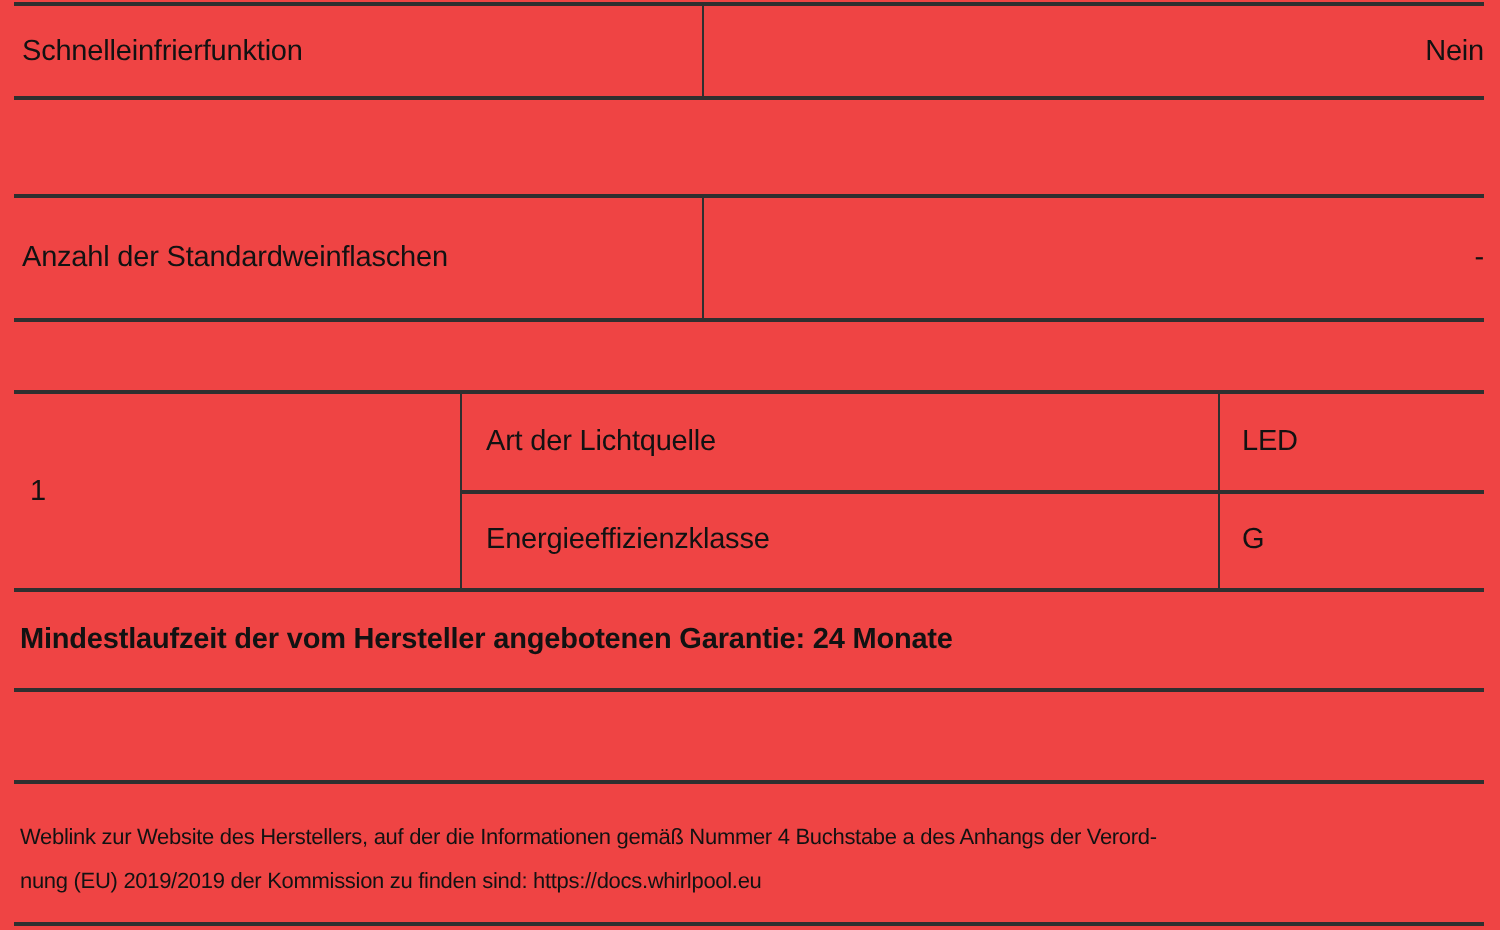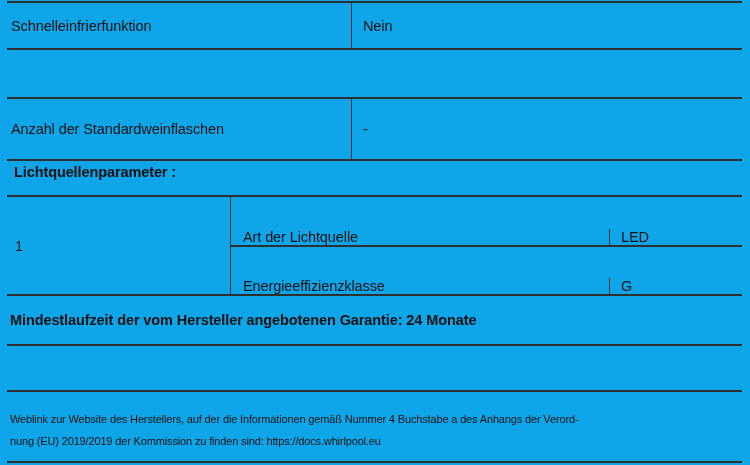--- a/index.html
+++ b/index.html
@@ -4,21 +4,21 @@
 <style>
   html, body {
     margin: 0;
     padding: 0;
     background: #ffffff;
   }
   .sheet {
     position: relative;
     width: 750px;
     height: 465px;
-    background: #0ea5e9;
+    background: #ef4444;
     font-family: "Liberation Sans", "DejaVu Sans", sans-serif;
     font-size: 14.5px;
     color: #121212;
     letter-spacing: -0.1px;
     overflow: hidden;
   }
   
   .tbl {
     position: absolute;
     left: 7px;
@@ -39,38 +39,38 @@
     white-space: nowrap;
   }
   .cell-label {
     width: 345px;
     border-right: 1.5px solid #2f2f2f;
     padding-left: 4px;
   }
   .cell-value {
     flex: 1;
     padding-left: 11px;
+    justify-content: flex-end;
   }
   
   .cell-index {
     width: 223px;
     padding-left: 8px;
   }
   .t3-right {
     flex: 1;
     display: flex;
     flex-direction: column;
     border-left: 1.5px solid #2f2f2f;
     box-sizing: border-box;
   }
   .t3-row {
     flex: 1;
     display: flex;
     box-sizing: border-box;
-    align-items: flex-end;
   }
   .t3-row-first { border-bottom: 2px solid #2f2f2f; }
   .cell-mid {
     width: 378px;
     padding-left: 12px;
   }
   .cell-val3 {
     flex: 1;
     border-left: 1.5px solid #2f2f2f;
     padding-left: 11px;
@@ -127,21 +127,20 @@
 
   <div class="tbl t2">
     <div class="cell cell-label">
       <span>Anzahl der Standardweinflaschen</span>
     </div>
     <div class="cell cell-value">
       <span>-</span>
     </div>
   </div>
 
-  <div class="heading h-light">Lichtquellenparameter :</div>
 
   <div class="tbl t3">
     <div class="cell cell-index">
       <span>1</span>
     </div>
     <div class="t3-right">
       <div class="t3-row t3-row-first">
         <div class="cell cell-mid">
           <span>Art der Lichtquelle</span>
         </div>

